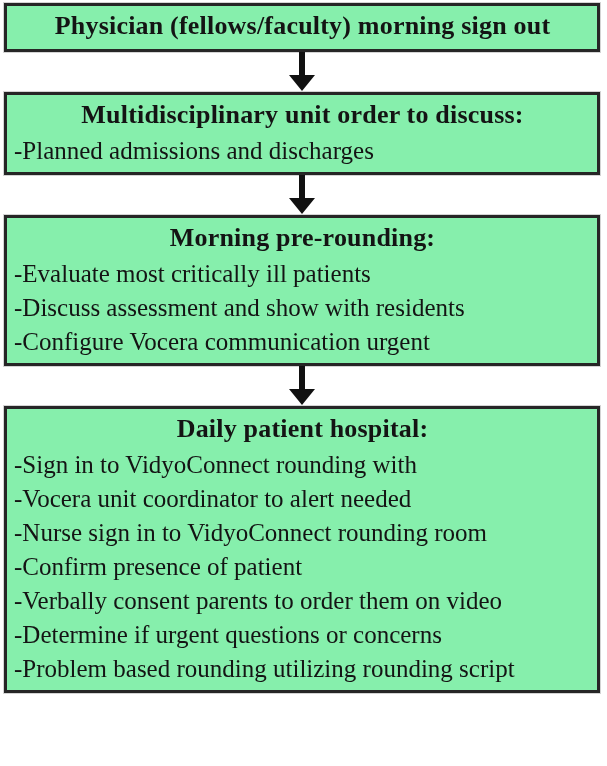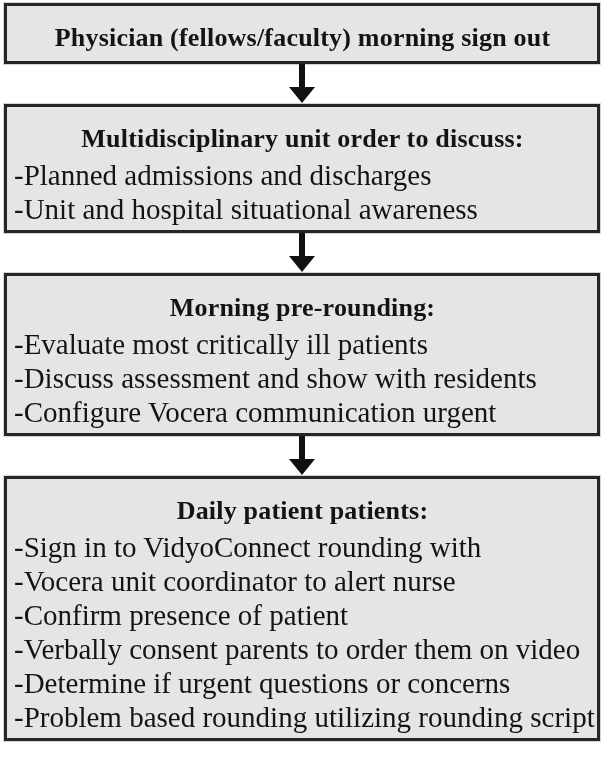--- a/index.html
+++ b/index.html
@@ -16,32 +16,32 @@
     overflow: hidden;
   }
   .flow {
     padding: 3px 7px 0 4px;
     display: flex;
     flex-direction: column;
   }
   .box {
     border: 3px solid #262626;
     box-shadow: 0 0 0 1px #d4d4d4;
-    background: #e5e5e5;
-    padding: 13px 6px 4px 7px;
+    background: #86efac;
+    padding: 1px 6px 4px 7px;
   }
   .box-title {
     text-align: center;
     font-weight: bold;
     font-size: 26px;
     line-height: 38px;
     letter-spacing: 0.2px;
   }
   .box-line {
-    font-size: 29px;
+    font-size: 25px;
     line-height: 34px;
     white-space: nowrap;
   }
   .arrow {
     height: 40px;
     align-self: center;
     display: flex;
     flex-direction: column;
     align-items: center;
     justify-content: flex-start;
@@ -72,21 +72,20 @@
 
   <div class="arrow">
     <div class="arrow-shaft"></div>
     <div class="arrow-head"></div>
   </div>
 
   <div class="box">
     <div class="box-title">Multidisciplinary unit order to discuss:</div>
     <div>
         <div class="box-line">-Planned admissions and discharges</div>
-        <div class="box-line">-Unit and hospital situational awareness</div>
       </div>
   </div>
 
   <div class="arrow">
     <div class="arrow-shaft"></div>
     <div class="arrow-head"></div>
   </div>
 
   <div class="box">
     <div class="box-title">Morning pre-rounding:</div>
@@ -96,24 +95,25 @@
         <div class="box-line">-Configure Vocera communication urgent</div>
       </div>
   </div>
 
   <div class="arrow">
     <div class="arrow-shaft"></div>
     <div class="arrow-head"></div>
   </div>
 
   <div class="box">
-    <div class="box-title">Daily patient patients:</div>
+    <div class="box-title">Daily patient hospital:</div>
     <div>
         <div class="box-line">-Sign in to VidyoConnect rounding with</div>
-        <div class="box-line">-Vocera unit coordinator to alert nurse</div>
+        <div class="box-line">-Vocera unit coordinator to alert needed</div>
+        <div class="box-line">-Nurse sign in to VidyoConnect rounding room</div>
         <div class="box-line">-Confirm presence of patient</div>
         <div class="box-line">-Verbally consent parents to order them on video</div>
         <div class="box-line">-Determine if urgent questions or concerns</div>
         <div class="box-line">-Problem based rounding utilizing rounding script</div>
       </div>
   </div>
 
 </div>
 
 </body></html>

